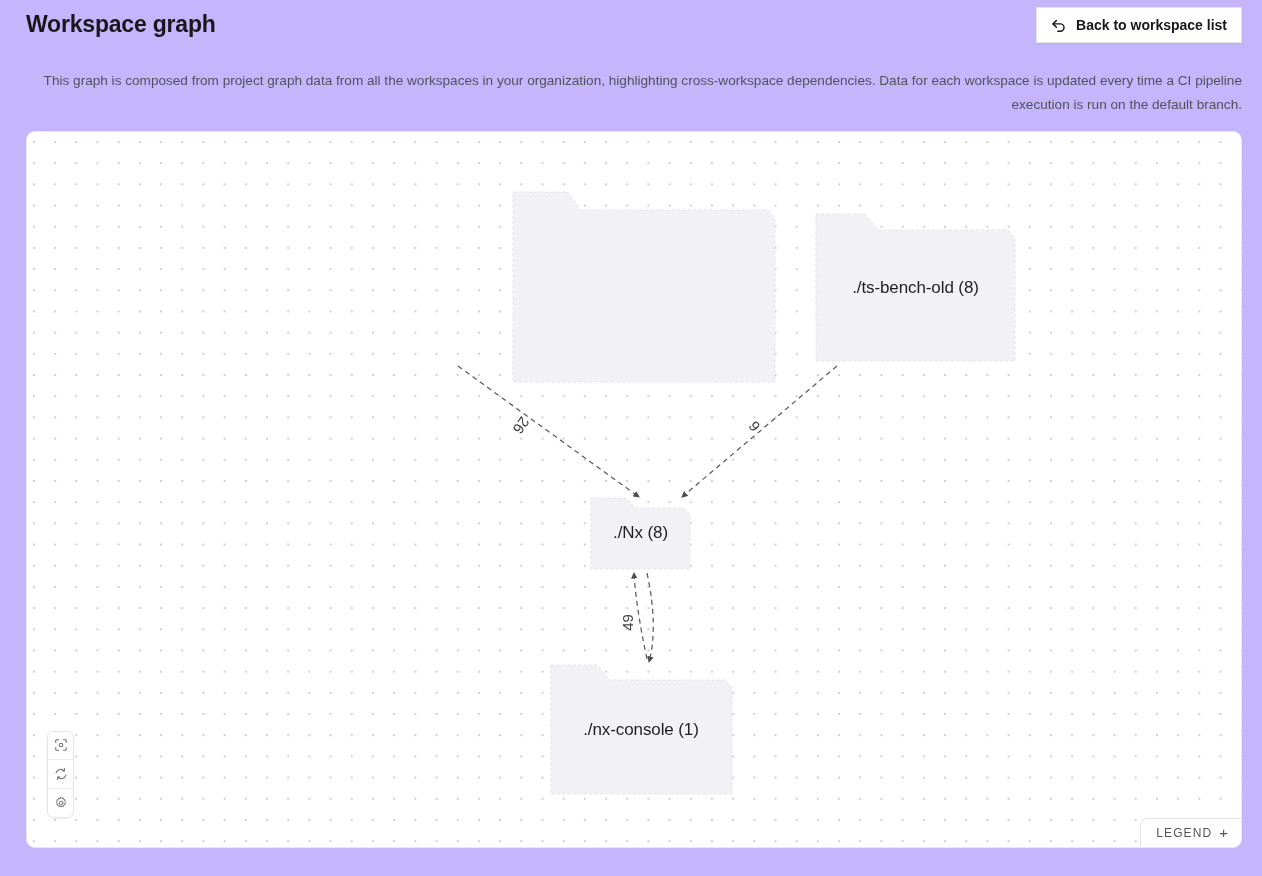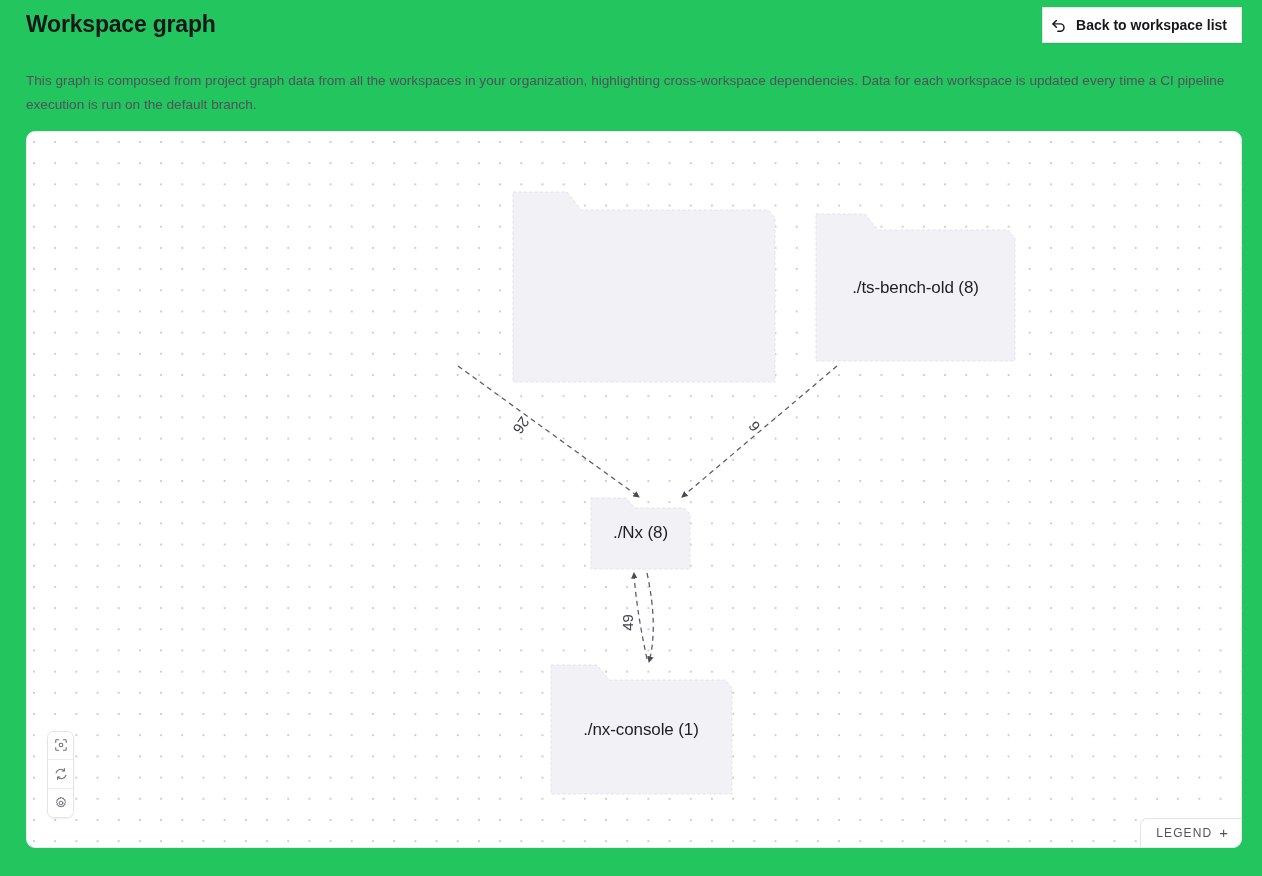--- a/index.html
+++ b/index.html
@@ -9,21 +9,21 @@
     padding: 0;
     background: #ffffff;
     font-family: "Liberation Sans", sans-serif;
     -webkit-font-smoothing: antialiased;
   }
   #page {
     position: relative;
     width: 1262px;
     height: 876px;
     overflow: hidden;
-    background: #22c55e;
+    background: #c4b5fd;
   }
 
   
   #header {
     position: absolute;
     left: 0; top: 0;
     width: 1262px;
     height: 120px;
   }
   #page-title {
@@ -37,21 +37,21 @@
     margin: 0;
   }
   #back-button {
     position: absolute;
     right: 20px;
     top: 7px;
     height: 36px;
     display: flex;
     align-items: center;
     gap: 9px;
-    padding: 0 14px 0 7px;
+    padding: 0 14px 0 13px;
     background: #ffffff;
     border: 1px solid #e4e4e7;
     border-radius: 0;
     box-shadow: 0 1px 2px rgba(16,24,40,0.05);
     cursor: pointer;
     font-family: inherit;
     margin-left: 8px;
   }
   #back-button .label {
     font-size: 14px;
@@ -62,20 +62,21 @@
   #back-button svg { display: block; }
 
   #description {
     position: absolute;
     left: 26px;
     top: 55px;
     width: 1216px;
     font-size: 13.6px;
     line-height: 24px;
     color: #52525b;
+    text-align: right;
   }
 
   
   #graph-canvas {
     position: absolute;
     left: 26px;
     top: 131px;
     width: 1216px;
     height: 717px;
     border: 1px solid #e9e9ed;

